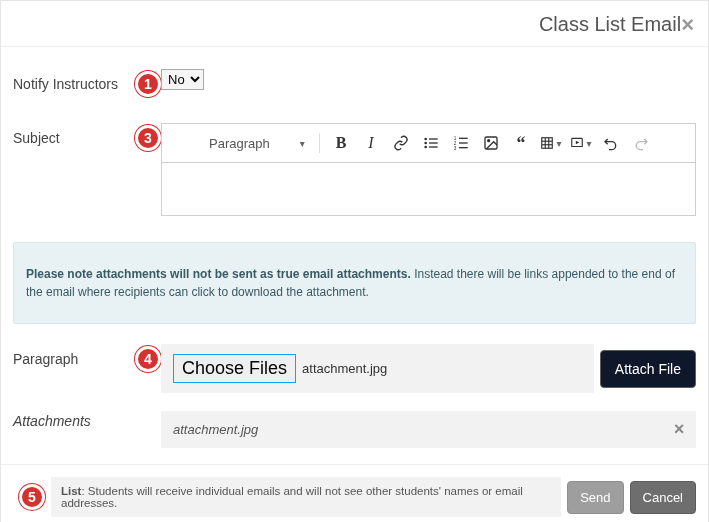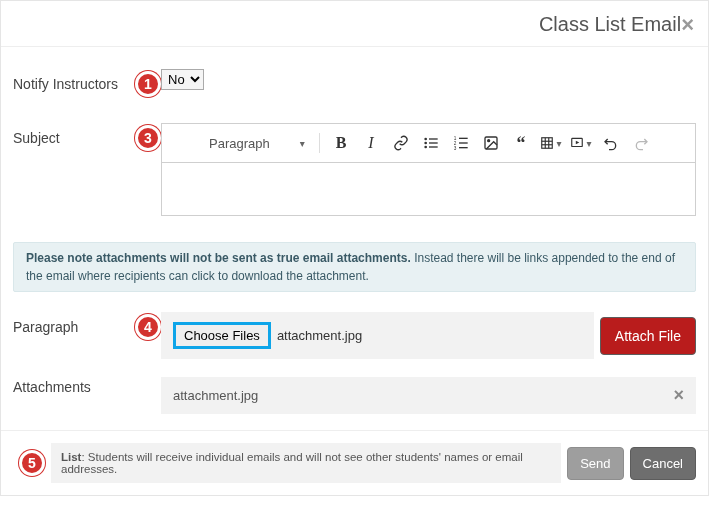--- a/index.html
+++ b/index.html
@@ -117,50 +117,50 @@
     align-items: center;
     justify-content: center;
     color: #333;
     cursor: pointer;
     border-radius: 3px;
   }
   .icon-btn.disabled { color: #b8b8b8; cursor: default; }
   .note-box {
     background: #e8f1f3;
     border: 1px solid #d9e7ea;
-    padding: 6px 12px;
+    padding: 22px 12px;
     color: #3a5a66;
     font-size: 12px;
     line-height: 1.5;
     border-radius: 2px;
     margin-bottom: 20px;
   }
   .attach-row {
     display: flex;
     align-items: center;
   }
   .chooser {
     background: #f2f2f2;
     padding: 10px 12px;
     flex: 1;
     display: flex;
     align-items: center;
     gap: 6px;
   }
   .choose-btn {
-    font-size: 13px;
+    font-size: 18px;
     padding: 3px 8px;
-    border: 3px solid #0ea5e9;
+    border: 1px solid #0ea5e9;
     background: #efefef;
     color: #000;
     cursor: pointer;
   }
   .file-name { color: #333; font-size: 13px; }
   .attach-btn {
-    background: #b91c1c;
+    background: #0f172a;
     color: #fff;
     border: none;
     padding: 10px 14px;
     font-size: 14px;
     border-radius: 4px;
     margin-left: 6px;
     cursor: pointer;
     border: 1px solid #5c5c5c;
   }
   .attachments-list {
@@ -333,21 +333,21 @@
         <div class="attach-row">
           <div class="chooser">
             <button class="choose-btn">Choose Files</button>
             <span class="file-name">attachment.jpg</span>
           </div>
           <button class="attach-btn">Attach File</button>
         </div>
       </div>
     </div>
 
-    <div class="form-row" style="margin-bottom:6px;">
+    <div class="form-row" style="margin-bottom:6px;font-style:italic;">
       <div class="label-col">
         <span>Attachments</span>
       </div>
       <div class="field-col">
         <div class="attachments-list">
           <span>attachment.jpg</span>
           <span class="remove-x">×</span>
         </div>
       </div>
     </div>

